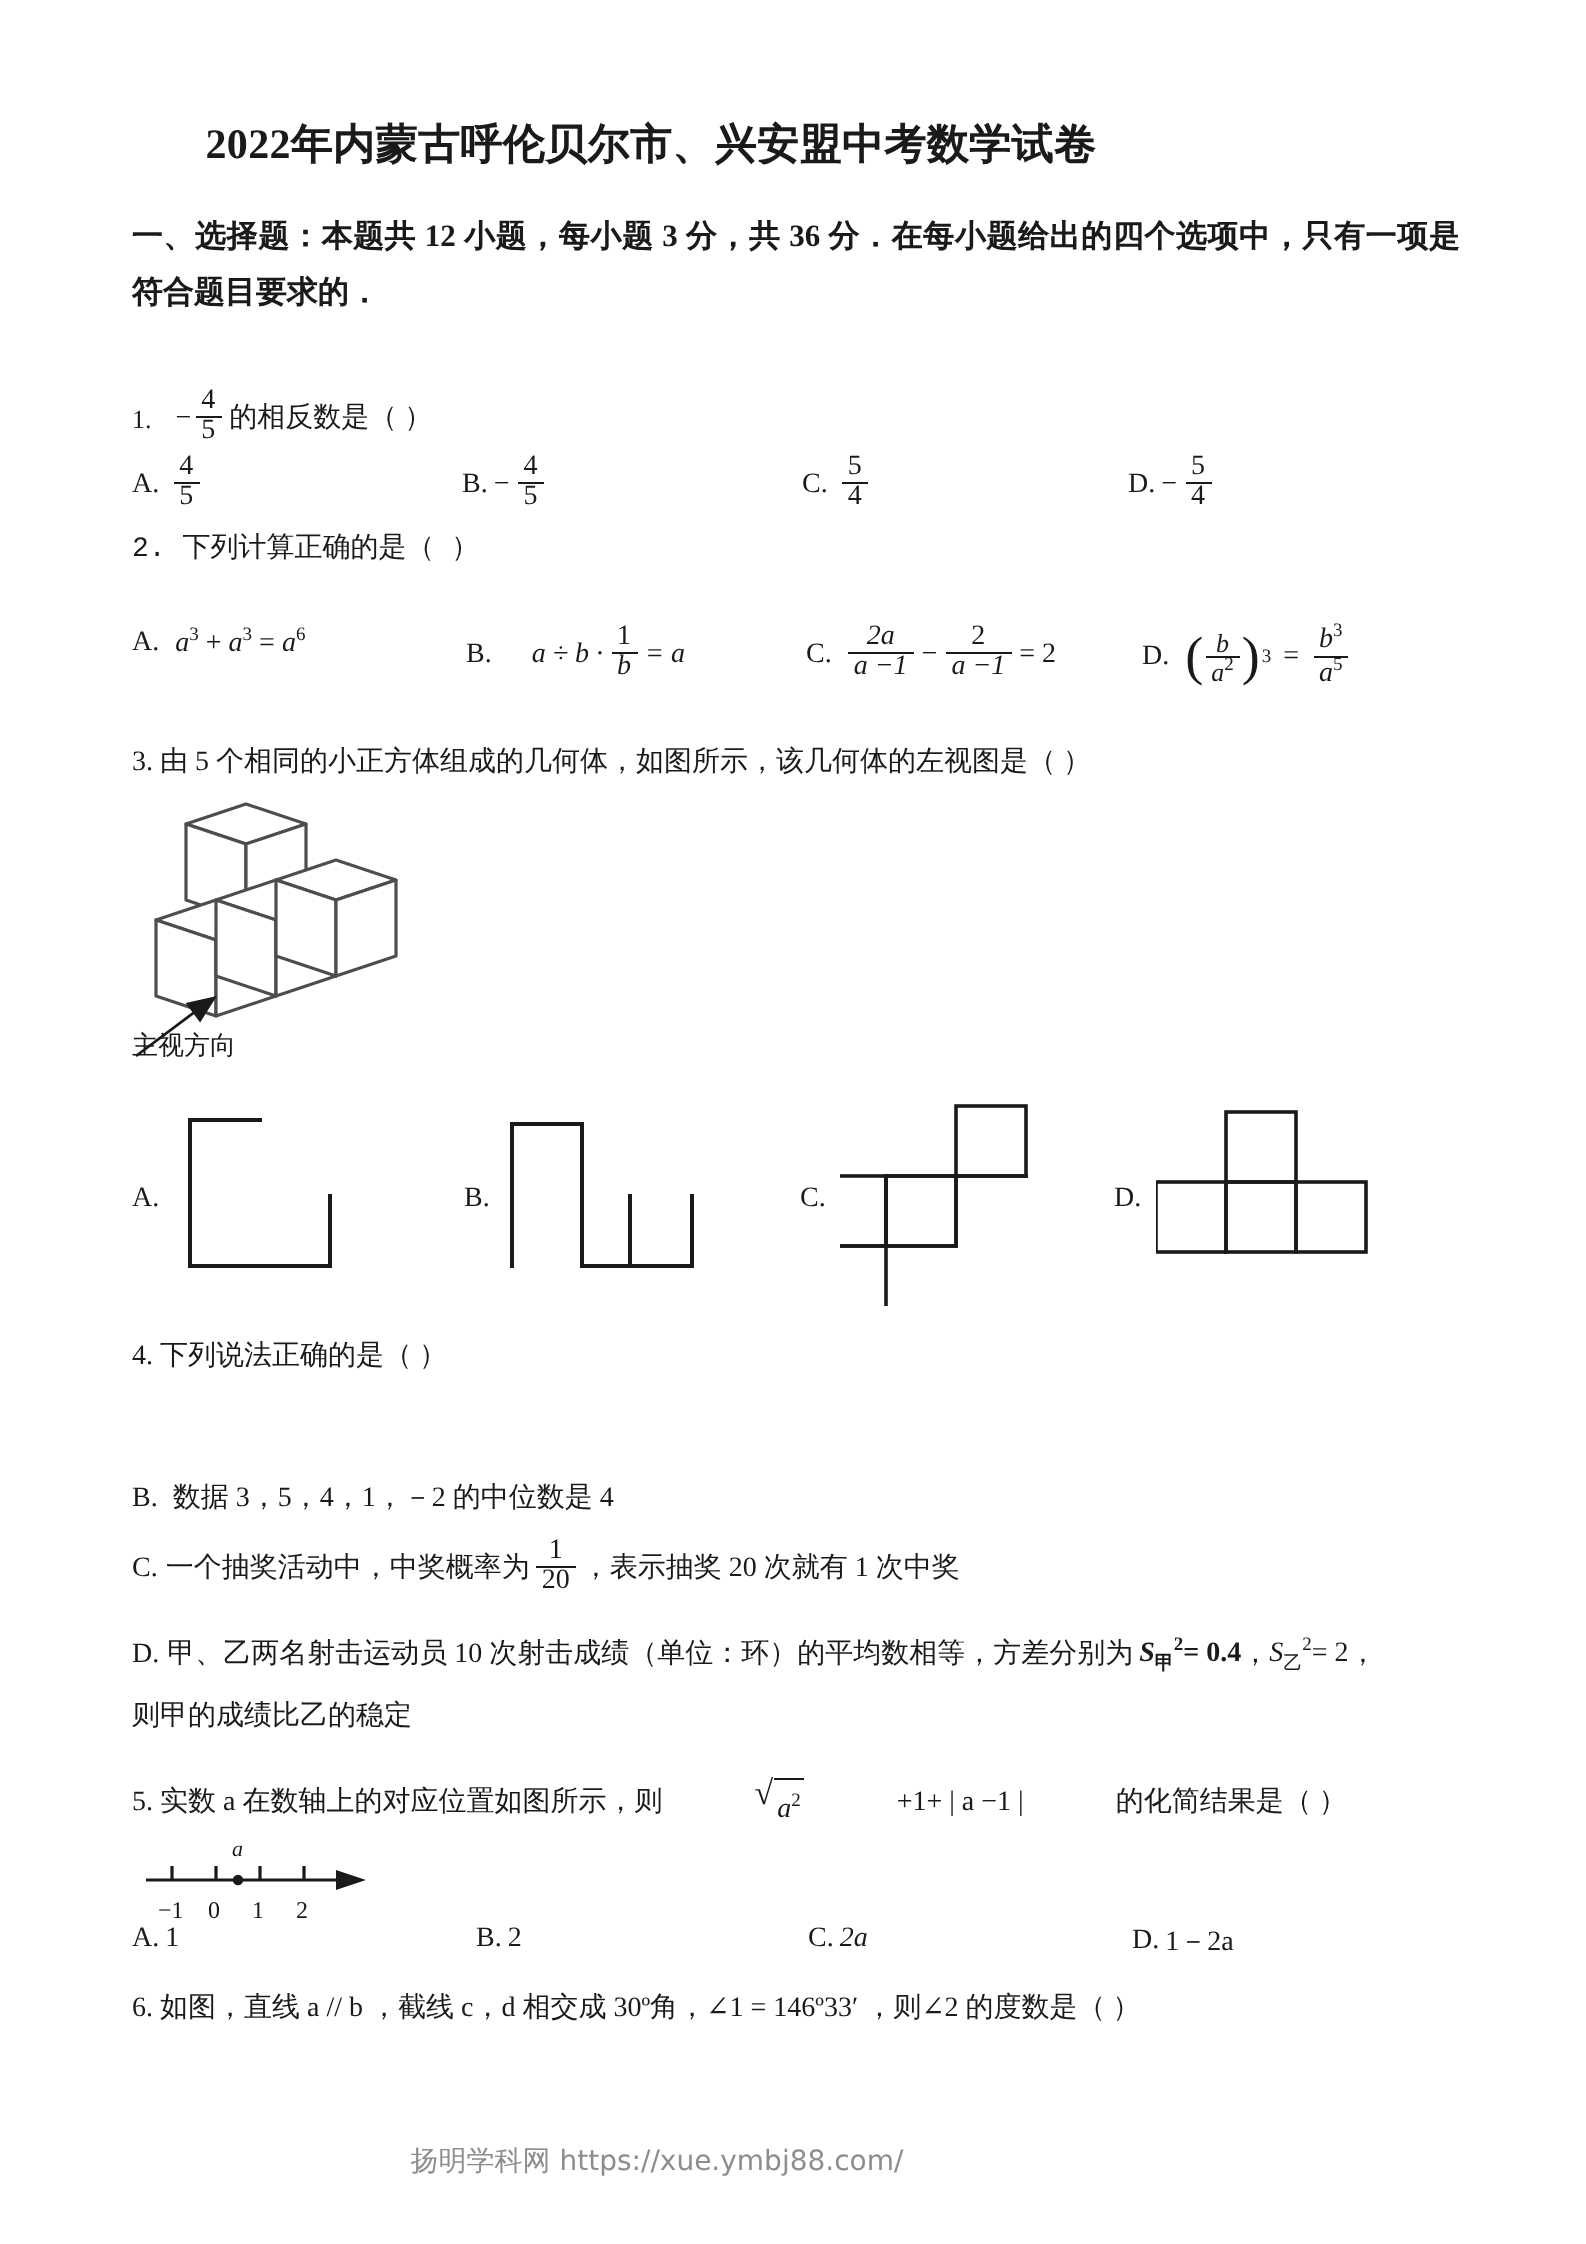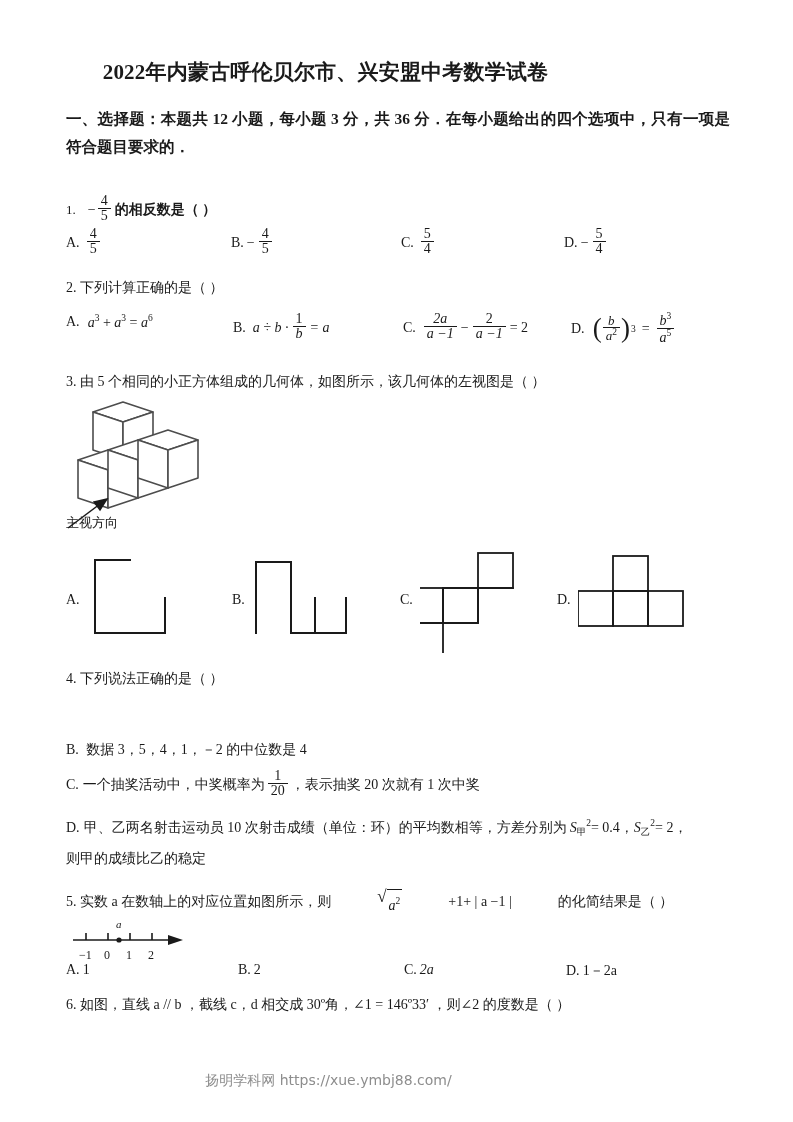--- a/index.html
+++ b/index.html
@@ -112,21 +112,21 @@
   <div class="q" style="left:66px; top:195px;">
     <span class="qtext" style="display:flex; align-items:center;">
       <span style="font-size:13px;">1.</span>
       <span style="display:inline-flex; align-items:center; margin-left:12px;">
         <span class="neg">−</span>
         <span class="frac">
           <span class="num">4</span>
           <span class="den">5</span>
         </span>
       </span>
-      <span style="margin-left:3px;font-weight:bold;">的相反数是（      ）</span>
+      <span style="margin-left:3px;">的相反数是（      ）</span>
     </span>
   </div>
 
   <div class="opt-row" style="top:228px; height:40px;">
     <span class="opt" style="left:0px;">
       <span class="opt-label">A.</span>
       <span></span>
       <span class="frac">
         <span class="num">4</span>
         <span class="den">5</span>
@@ -151,40 +151,40 @@
     <span class="opt" style="left:498px;">
       <span class="opt-label">D.</span>
       <span>−</span>
       <span class="frac">
         <span class="num">5</span>
         <span class="den">4</span>
       </span>
     </span>
   </div>
 
-  <div class="q" style="left:66px; top:277px;">
+  <div class="q" style="left:66px; top:264px;font-family:Liberation Mono, monospace;">
     <span>2. 下列计算正确的是（      ）</span>
   </div>
 
   <div class="opt-row" style="top:313px; height:42px;">
 
     <span class="opt" style="left:0px;">
       <span class="opt-label">A.</span>
       <span style="margin-left:5px;">
         <span class="mi">a</span><span class="supn">3</span>
         <span>+</span>
         <span class="mi">a</span><span class="supn">3</span>
         <span>=</span>
         <span class="mi">a</span><span class="supn">6</span>
       </span>
     </span>
 
     <span class="opt" style="left:167px;">
       <span class="opt-label">B.</span>
-      <span class="mi" style="margin-left:4px;">a ÷ b ·</span>
+      <span class="mi" style="margin-left:17px;">a ÷ b ·</span>
       <span class="frac">
         <span class="num">1</span>
         <span class="den mi">b</span>
       </span>
       <span class="mi">= a</span>
     </span>
 
     <span class="opt" style="left:337px;">
       <span class="opt-label">C.</span>
       <span class="frac" style="margin-left:5px;">
@@ -314,21 +314,21 @@
         <span class="num">1</span>
         <span class="den">20</span>
       </span>
       <span>，表示抽奖 20 次就有 1 次中奖</span>
     </span>
   </div>
   <div class="q" style="left:66px; top:812px;">
     <span style="display:flex; align-items:center;" class="nowrapline">
       <span class="opt-label">D.</span>
       <span style="margin-left:4px;">甲、乙两名射击运动员 10 次射击成绩（单位：环）的平均数相等，方差分别为</span>
-      <span style="margin-left:3px;"><span class="mi">S</span><span class="subn">甲</span><span class="supn">2</span><span>= 0.4</span></span>
+      <span style="margin-left:3px;font-weight:bold;"><span class="mi">S</span><span class="subn">甲</span><span class="supn">2</span><span>= 0.4</span></span>
       <span>，</span>
       <span><span class="mi">S</span><span class="subn">乙</span><span class="supn">2</span><span>= 2</span></span>
       <span>，</span>
     </span>
   </div>
   <div class="q" style="left:66px; top:848px;">
     <span>则甲的成绩比乙的稳定</span>
   </div>
 
   <div class="q" style="left:66px; top:888px;">

